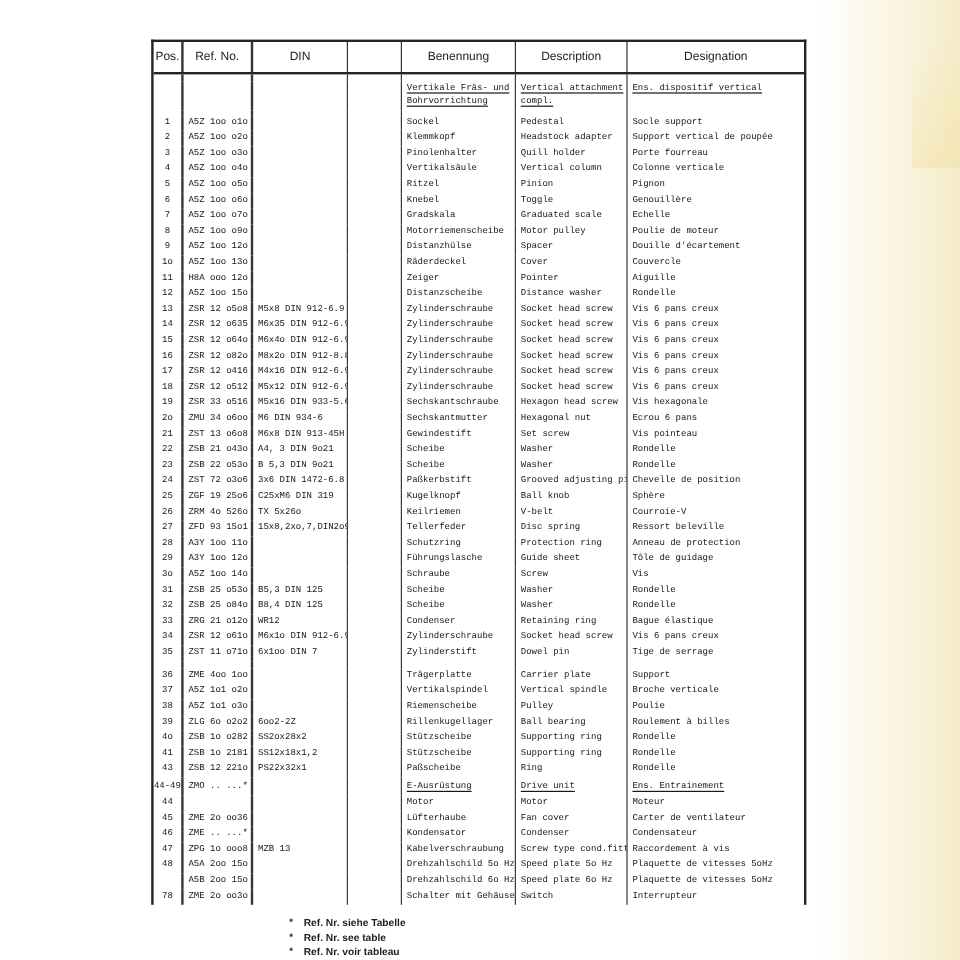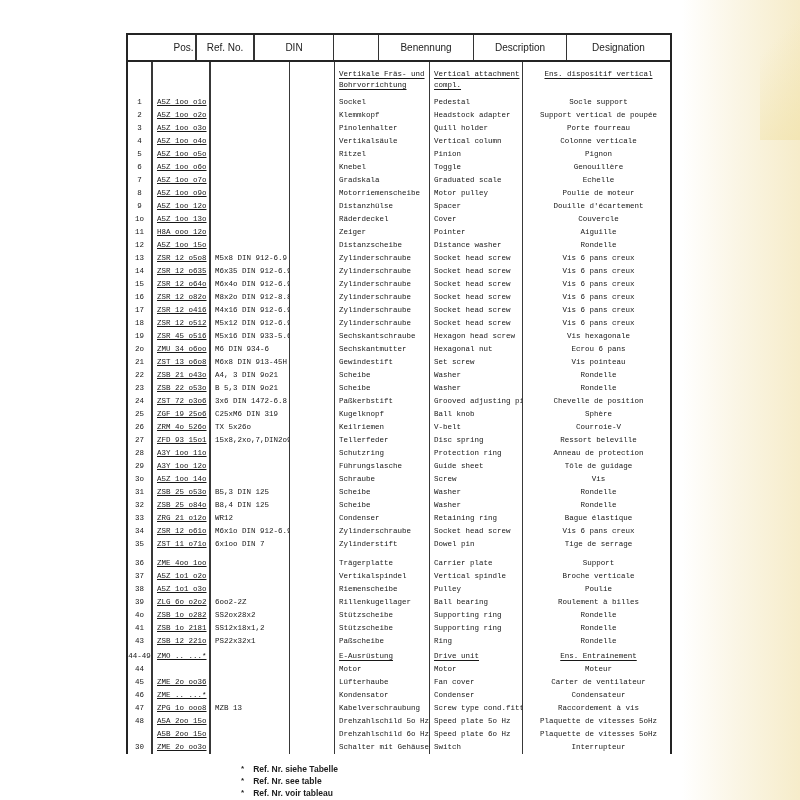--- a/index.html
+++ b/index.html
@@ -5,35 +5,35 @@
   html,body{margin:0;padding:0;width:800px;height:800px;overflow:hidden;background:#ffffff;}
   .page{position:relative;width:800px;height:800px;background:#ffffff;font-family:"Liberation Mono",monospace;}
   .tint{position:absolute;top:0;right:0;width:118px;height:800px;pointer-events:none;
         background:linear-gradient(to right,rgba(247,238,209,0) 0%,rgba(247,238,209,0.55) 45%,#f6ecca 100%);}
   .tint2{position:absolute;top:0;right:0;width:40px;height:140px;pointer-events:none;
         background:linear-gradient(135deg,rgba(244,232,190,0.0) 30%,rgba(242,228,175,0.8) 100%);}
 
   .parts-table{position:absolute;left:126px;top:33px;width:546px;
         border:2px solid #242424;border-bottom:none;box-sizing:border-box;background:transparent;}
   .thead,.row{display:grid;grid-template-columns:25px 58px 79px 45px 95px 93px 1fr;}
-  .thead{height:25px;border-bottom:2px solid #242424;padding-left:44px;}
+  .thead{height:25px;border-bottom:2px solid #242424;}
   .th{font-family:"Liberation Sans",sans-serif;font-size:10px;color:#222;
       display:flex;align-items:center;justify-content:center;
       border-right:1px solid #333;overflow:hidden;}
   .th.pos,.th.ref{border-right-width:2px;}
   .th.des{border-right:none;}
 
   .row{height:13px;}
   .c{border-right:1px solid #383838;overflow:hidden;color:#181818;
      font-family:"Liberation Mono",monospace;font-size:7.5px;line-height:13px;white-space:nowrap;}
   .c.pos{text-align:center;border-right-width:2px;}
-  .c.ref{padding-left:4px;border-right-width:2px;text-decoration:underline;}
+  .c.ref{padding-left:4px;border-right-width:2px;}
   .c.din{padding-left:4px;}
   .c.ben,.c.desc,.c.des{padding-left:4px;}
-  .c.des{border-right:none;text-align:center;}
+  .c.des{border-right:none;}
 
   .sec .c.ben,.sec .c.desc,.sec .c.des{text-decoration:underline;text-underline-offset:2px;}
   .sec2{height:24px;}
   .sec2 .c{line-height:11px;padding-top:1px;white-space:pre-line;}
 
   .footnotes{position:absolute;left:241px;top:763px;}
   .fn{display:flex;gap:9px;height:12px;align-items:flex-start;
       font-family:"Liberation Sans",sans-serif;font-weight:bold;font-size:8.5px;line-height:12px;color:#1d1d1d;}
   .fn-mark{font-size:8px;line-height:11px;}
 </style>
@@ -241,21 +241,21 @@
           <div class="c pos">18</div>
           <div class="c ref">ZSR 12 o512</div>
           <div class="c din">M5x12 DIN 912-6.9</div>
           <div class="c blank"></div>
           <div class="c ben">Zylinderschraube</div>
           <div class="c desc">Socket head screw</div>
           <div class="c des">Vis 6 pans creux</div>
         </div>
         <div class="row">
           <div class="c pos">19</div>
-          <div class="c ref">ZSR 45 o516</div>
+          <div class="c ref">ZSR 33 o516</div>
           <div class="c din">M5x16 DIN 933-5.6</div>
           <div class="c blank"></div>
           <div class="c ben">Sechskantschraube</div>
           <div class="c desc">Hexagon head screw</div>
           <div class="c des">Vis hexagonale</div>
         </div>
         <div class="row">
           <div class="c pos">2o</div>
           <div class="c ref">ZMU 34 o6oo</div>
           <div class="c din">M6 DIN 934-6</div>
@@ -537,21 +537,21 @@
         <div class="row">
           <div class="c pos"></div>
           <div class="c ref">A5B 2oo 15o</div>
           <div class="c din"></div>
           <div class="c blank"></div>
           <div class="c ben">Drehzahlschild 6o Hz</div>
           <div class="c desc">Speed plate 6o Hz</div>
           <div class="c des">Plaquette de vitesses 5oHz</div>
         </div>
         <div class="row">
-          <div class="c pos">30</div>
+          <div class="c pos">78</div>
           <div class="c ref">ZME 2o oo3o</div>
           <div class="c din"></div>
           <div class="c blank"></div>
           <div class="c ben">Schalter mit Gehäuse</div>
           <div class="c desc">Switch</div>
           <div class="c des">Interrupteur</div>
         </div>
       </div>
   </div>
 

